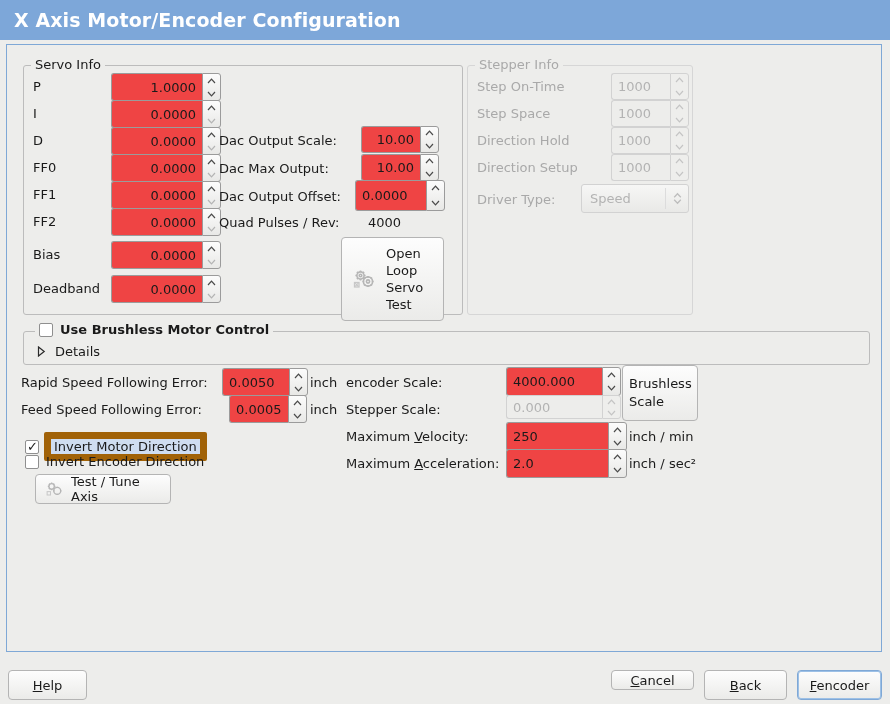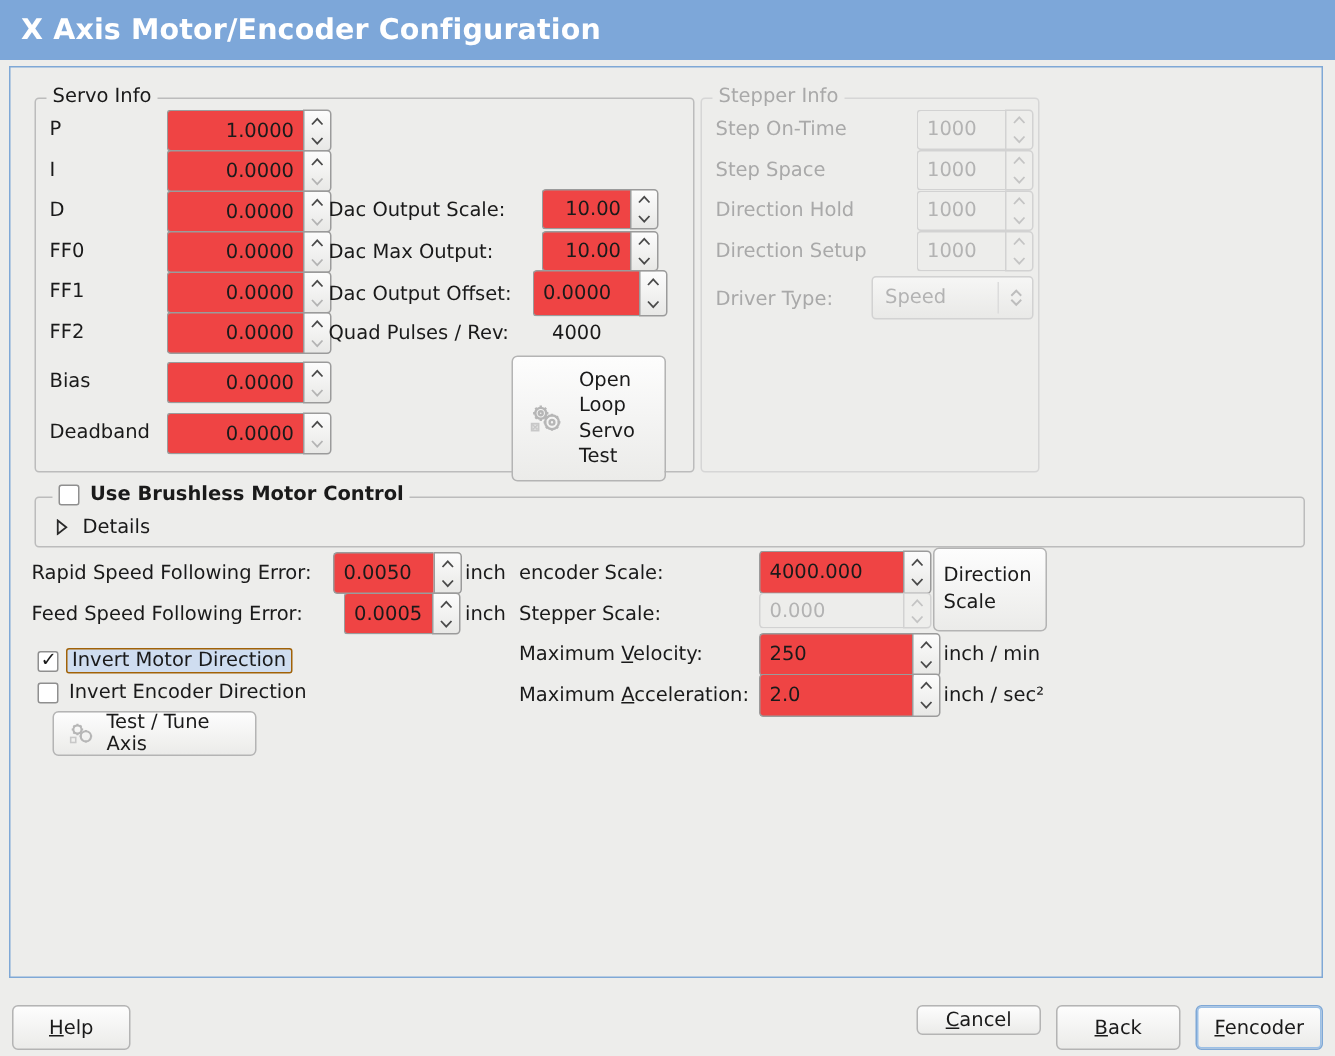--- a/index.html
+++ b/index.html
@@ -113,21 +113,21 @@
     border: 1px solid #8f8f8f; border-radius: 2px;
     background: #ffffff; position: relative; box-sizing: border-box;
   }
   .chkbox .tick {
     position: absolute; left: 1px; top: -1px;
     font-size: 13px; line-height: 14px; color: #1a1a1a;
   }
   .chk .chklabel { margin-left: 7px; font-size: 13px; white-space: nowrap; }
   .chk .chklabel.bold { font-weight: bold; }
   .chk .chklabel.hl {
-    background: #cfddf0; border: 1px solid #a16207;
+    background: #cfddf0; border: 7px solid #a16207;
     border-radius: 2px; padding: 0 3px; margin-left: 5px;
   }
 
   
   .expander { position: absolute; display: flex; align-items: center; }
   .expander .tri { width: 12px; flex: 0 0 12px; display: flex; align-items: center; justify-content: center; }
   .expander .exlabel { margin-left: 8px; font-size: 13px; }
 
   
   .val { position: absolute; font-size: 13px; line-height: 16px; }
@@ -557,21 +557,21 @@
         <div class="dn">
             <svg width="9" height="6" viewBox="0 0 9 6">
               <path d="M1 1 L4.5 4.8 L8 1" fill="none" stroke="#c4c4c4" stroke-width="1.2"></path>
             </svg>
           </div>
       </div>
     </div>
 
     <div class="btn" style="left:615px; top:320px; width:76px; height:56px; padding:0 6px;">
       <span style="line-height:18px;">
-        <span>Direction</span><br>
+        <span>Brushless</span><br>
         <span>Scale</span>
       </span>
     </div>
 
     <div class="lbl" style="left:339px; top:384px;">
       <span>Maximum </span><u>V</u><span>elocity:</span>
     </div>
     <div class="spin" style="left:499px; top:377px; width:121px; height:29px;">
       <div class="entry left">250</div>
       <div class="btns">

